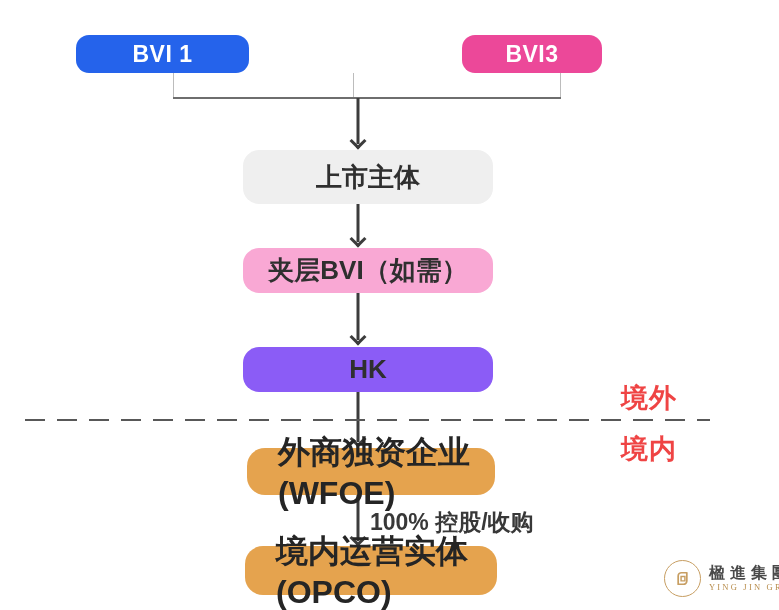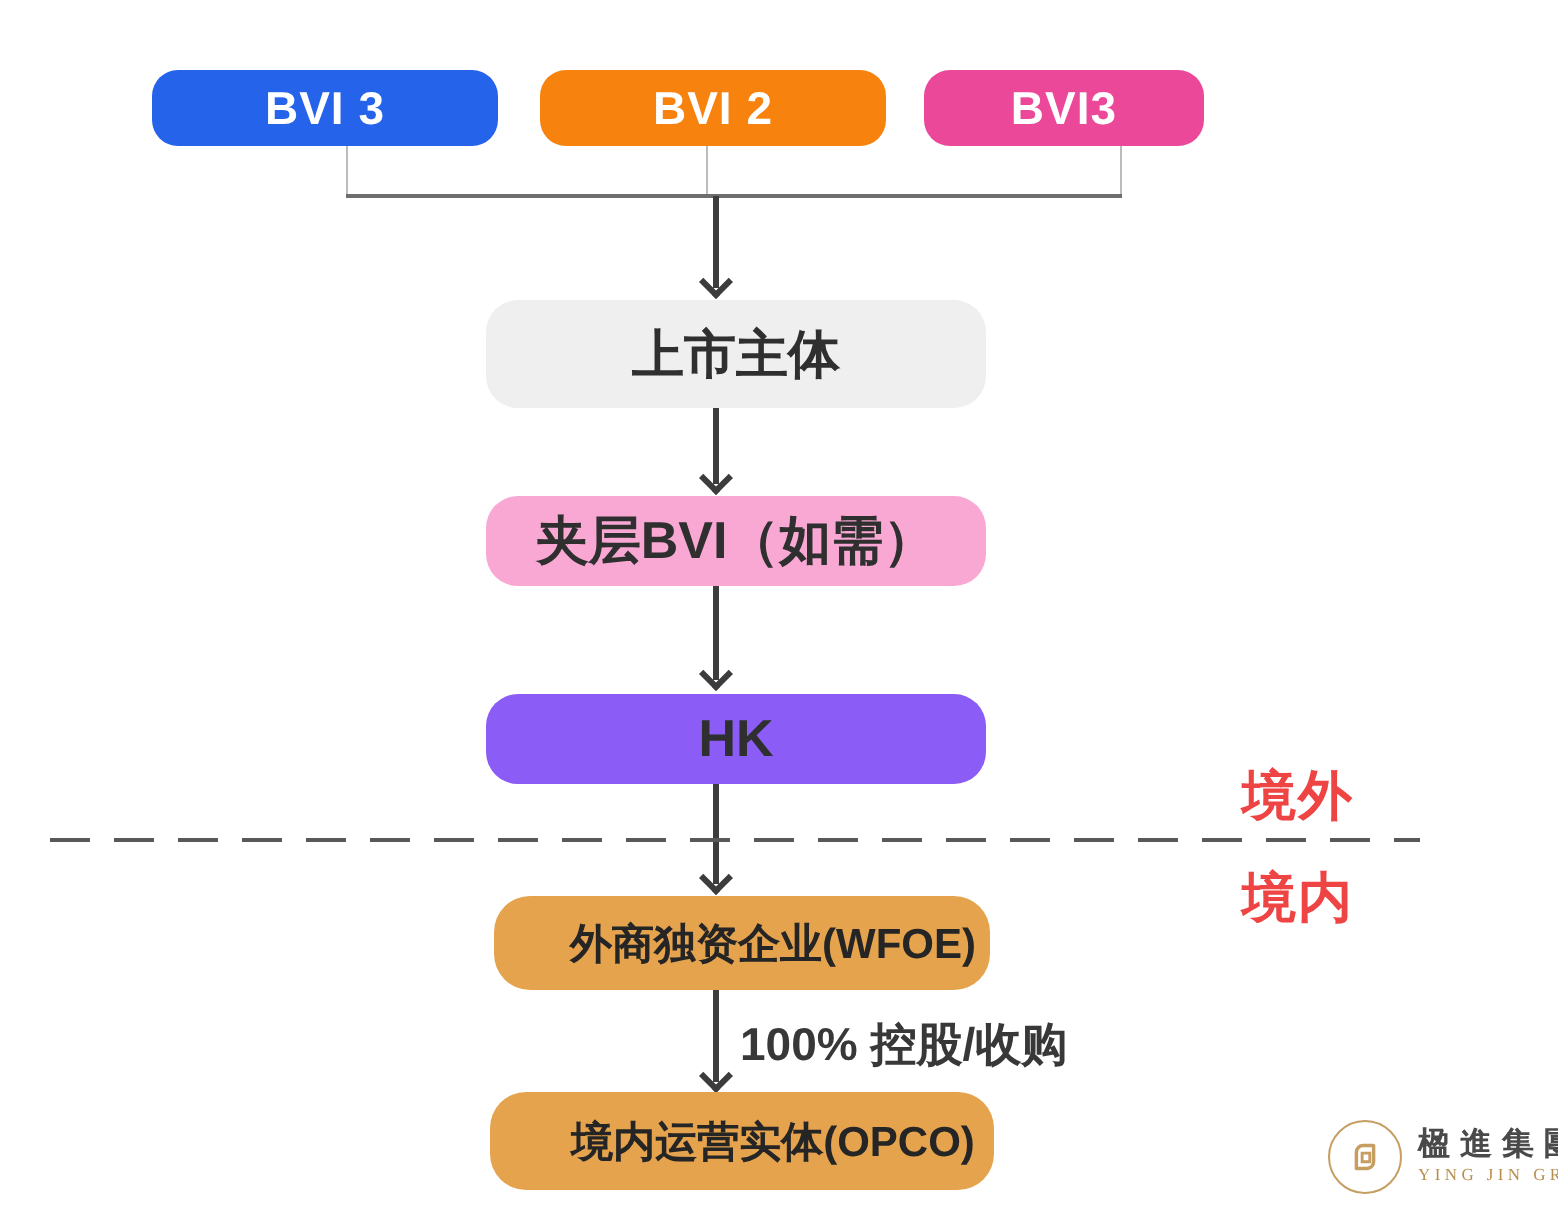--- a/index.html
+++ b/index.html
@@ -39,21 +39,21 @@
     transform:translateX(-50%) rotate(45deg);
   }
   
   .node {
     position:absolute;
     display:flex; align-items:center; justify-content:center;
     color:#2f2f2f;
     font-weight:700;
   }
   .node.gray { border-radius:16px; font-size:26px; }
-  .node.tan  { border-radius:18px; font-size:21px; color:#252525;padding-left:31px; }
+  .node.tan  { border-radius:18px; font-size:32px; color:#252525;padding-left:31px; }
   
   .dashline {
     position:absolute; height:2px;
     background:repeating-linear-gradient(to right,#585858 0 20px,transparent 20px 32px);
   }
   .region-label {
     position:absolute;
     font-size:27px; font-weight:700; color:#ef4444;
     letter-spacing:1px;
   }
@@ -81,22 +81,21 @@
     font-family:"Liberation Serif","DejaVu Serif",serif;
     font-size:8.5px; color:#b88d4d;
     letter-spacing:2.2px; line-height:1.4; white-space:nowrap;
   }
 </style>
 </head>
 <body>
 
 <div class="canvas">
 
-  <div class="pill" style="left: 76px; top: 35px; width: 173px; background: rgb(37, 99, 235);">BVI 3</div>
-  <div class="pill" style="left: 270px; top: 35px; width: 173px; background: rgb(247, 130, 13);">BVI 2</div>
+  <div class="pill" style="left: 76px; top: 35px; width: 173px; background: rgb(37, 99, 235);">BVI 1</div>
   <div class="pill" style="left: 462px; top: 35px; width: 140px; background: #ec4899;">BVI3</div>
 
   <div class="stub" style="left:173px; top:73px; height:25px;"></div>
   <div class="stub" style="left:353px; top:73px; height:25px;"></div>
   <div class="stub" style="left:560px; top:73px; height:25px;"></div>
   <div class="hline" style="left:173px; top:97px; width:388px;"></div>
 
   <div class="arrow" style="left:349px; top:98px;  height:50px;">
       <div class="shaft"></div>
       <div class="head"></div>

